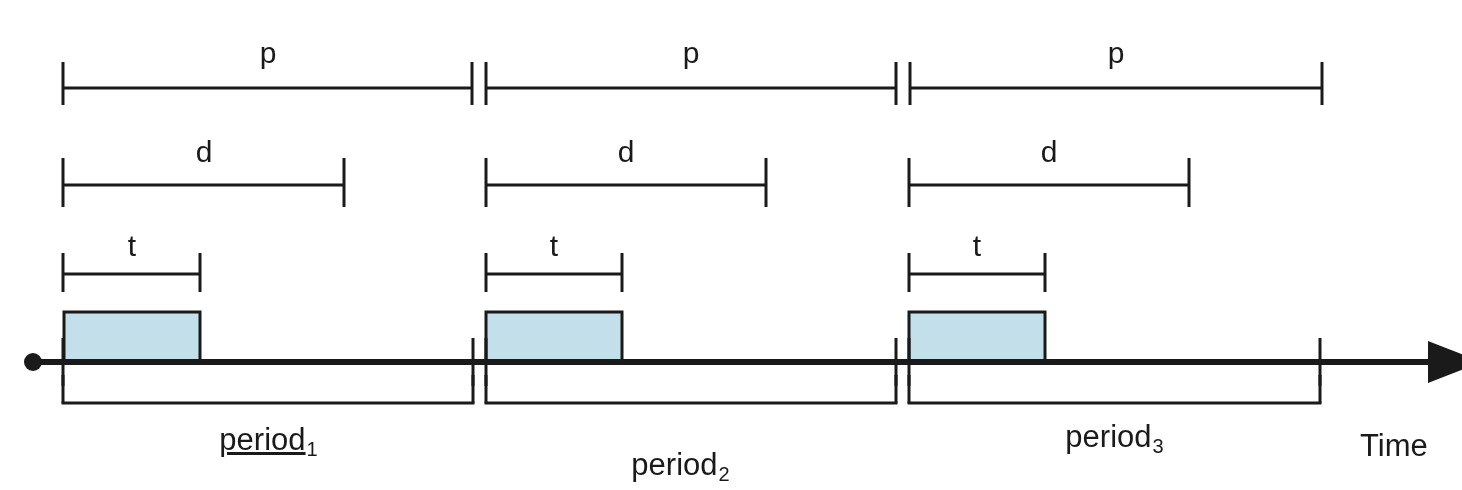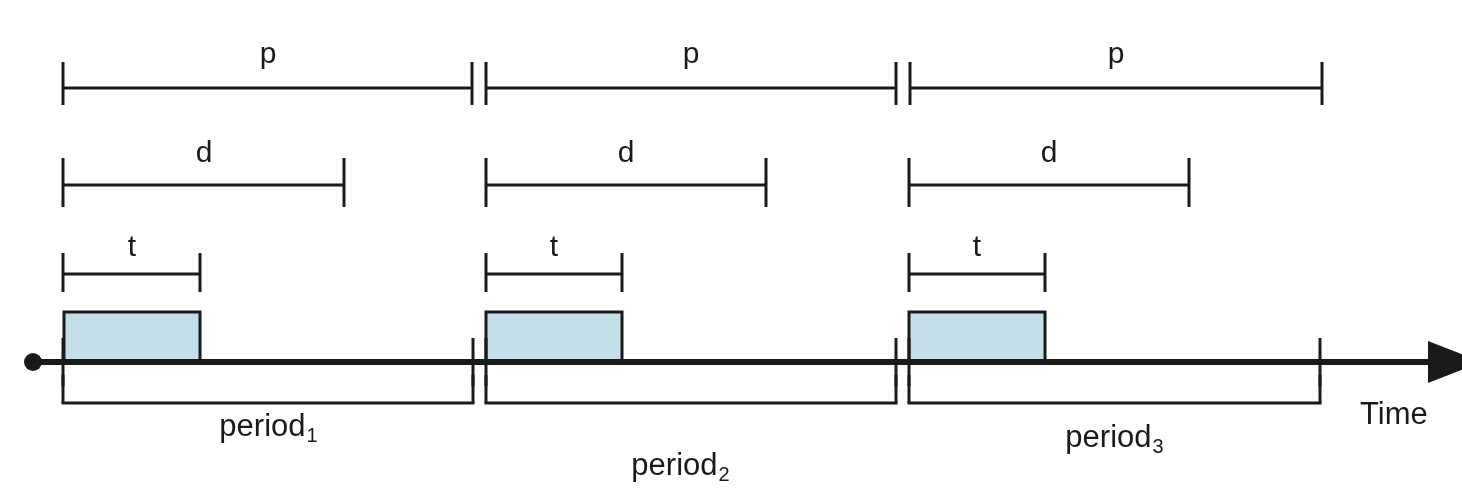--- a/index.html
+++ b/index.html
@@ -36,20 +36,21 @@
   }
   .lbl-period sub {
     font-size: 20px;
     vertical-align: baseline;
     position: relative;
     top: 6px;
     left: 1px;
   }
   .lbl-time {
     font-size: 31px;
+    margin-top: 32px;
   }
 </style>
 </head>
 <body>
 
 <div id="diagram">
   <svg width="1462" height="490" viewBox="0 0 1462 490">
     <g id="svg-root" stroke="#1a1a1a" fill="none">
         <g>
           <line x1="63" y1="88" x2="472" y2="88" stroke-width="3" stroke-linecap="butt"></line>
@@ -133,17 +134,17 @@
       <div class="lbl lbl-var" style="left: 268px; top: 38px;">p</div>
       <div class="lbl lbl-var" style="left: 691px; top: 38px;">p</div>
       <div class="lbl lbl-var" style="left: 1116px; top: 38px;">p</div>
       <div class="lbl lbl-var" style="left: 204px; top: 137px;">d</div>
       <div class="lbl lbl-var" style="left: 626px; top: 137px;">d</div>
       <div class="lbl lbl-var" style="left: 1049px; top: 137px;">d</div>
       <div class="lbl lbl-var" style="left: 132px; top: 231px;">t</div>
       <div class="lbl lbl-var" style="left: 554px; top: 231px;">t</div>
       <div class="lbl lbl-var" style="left: 977px; top: 231px;">t</div>
       <div class="lbl lbl-time" style="left: 1360px; top: 398px;">Time</div>
-      <div class="lbl lbl-period" style="left: 268px; top: 410px;">period<sub>1</sub></div>
+      <div class="lbl lbl-period" style="left: 268px; top: 424px; text-decoration: underline;">period<sub>1</sub></div>
       <div class="lbl lbl-period" style="left: 680px; top: 413px; margin-top: 36px;">period<sub>2</sub></div>
       <div class="lbl lbl-period" style="left: 1114px; top: 413px; margin-top: 8px;">period<sub>3</sub></div>
     </div>
 </div>
 
 </body></html>

